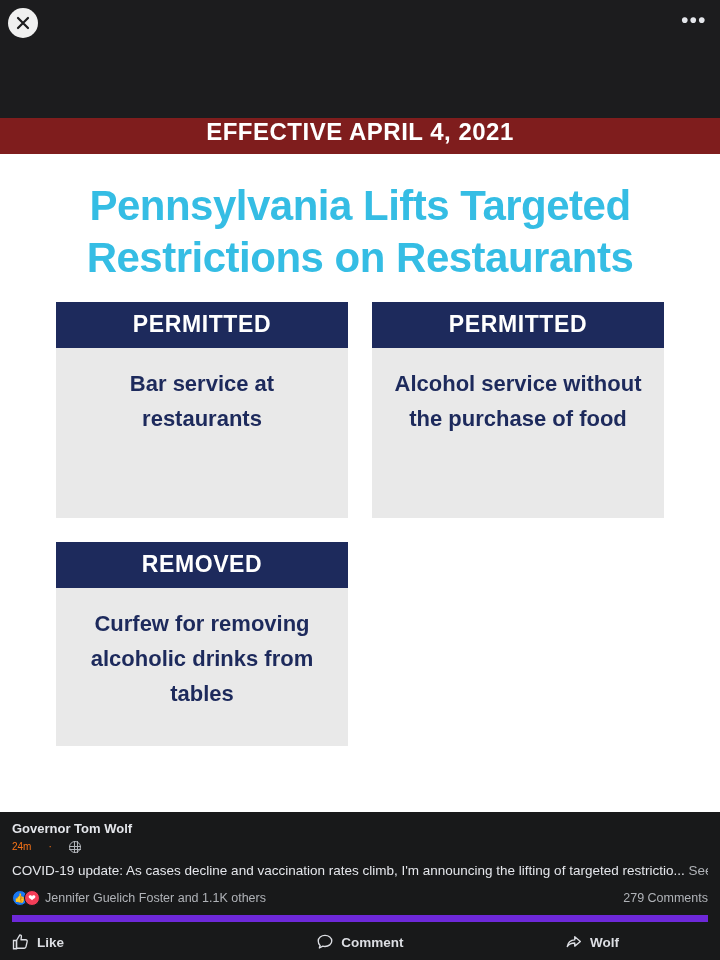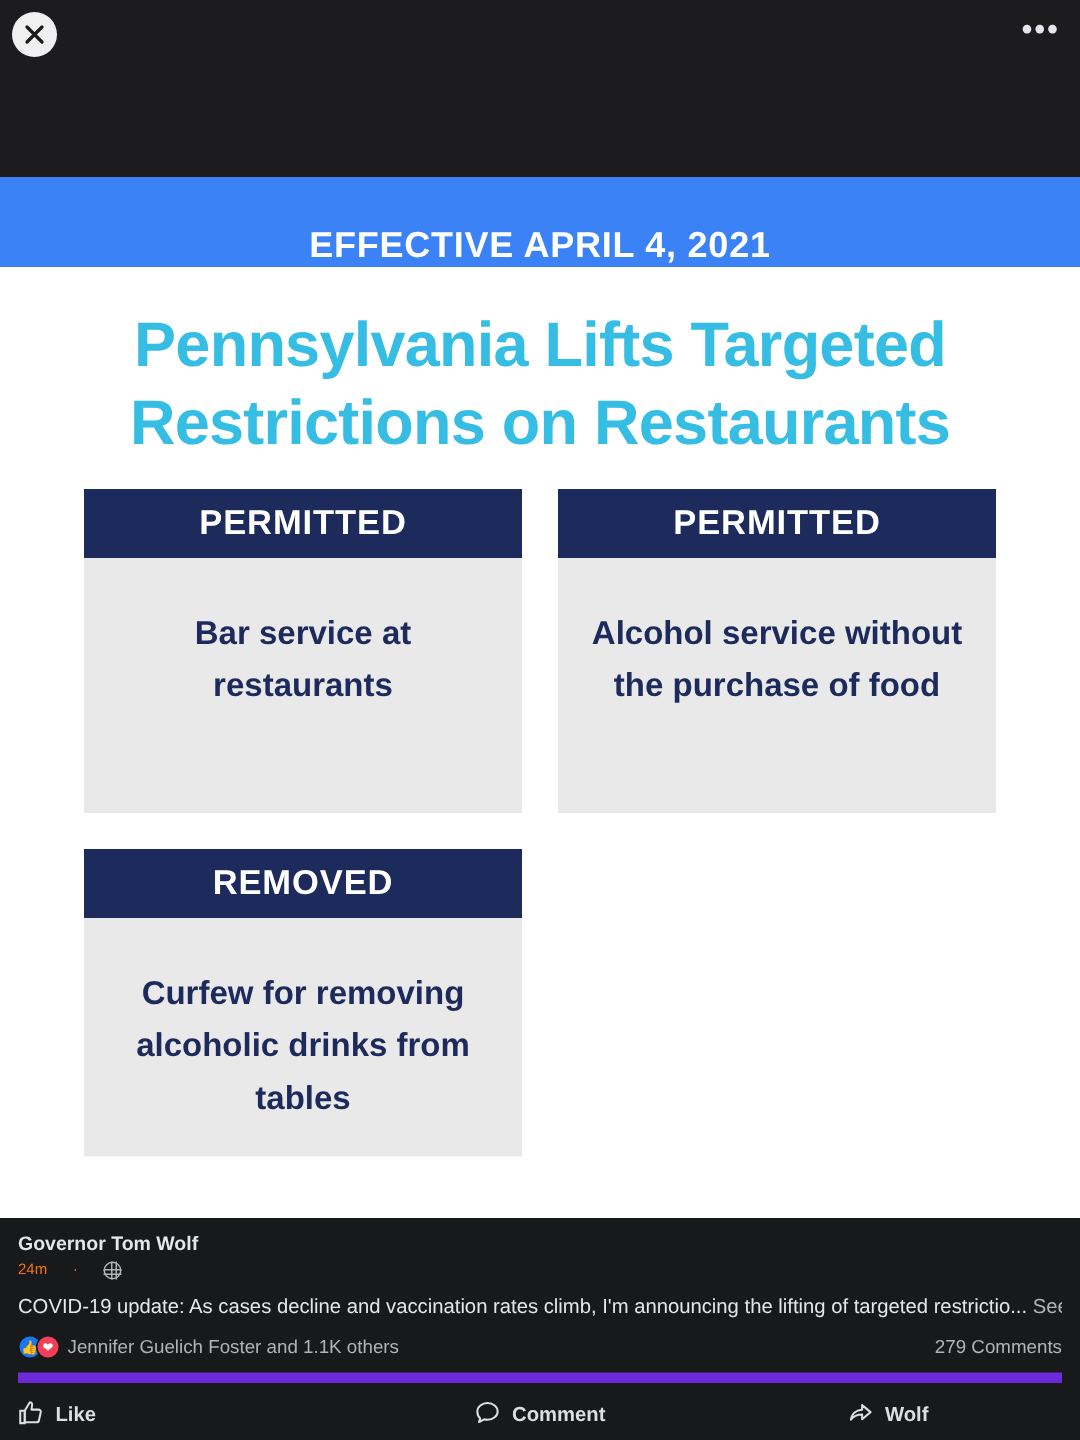--- a/index.html
+++ b/index.html
@@ -49,24 +49,24 @@
 
   
   .graphic {
     background: #ffffff;
     flex: 0 0 auto;
     width: 720px;
     height: 694px;
     position: relative;
   }
   .banner {
-    background: #3b82f6;
-    height: 60px;
-    display: flex;
-    align-items: flex-end;
+    background: #7f1d1d;
+    height: 36px;
+    display: flex;
+    align-items: flex-start;
     justify-content: center;
   }
   .banner-text {
     color: #ffffff;
     font-size: 24px;
     font-weight: bold;
     letter-spacing: 0.5px;
   }
   .headline {
     text-align: center;
@@ -97,21 +97,21 @@
     font-weight: bold;
     letter-spacing: 0.6px;
     padding: 9px 0 10px 0;
   }
   .card-body {
     color: #1d2a5c;
     text-align: center;
     font-size: 22px;
     font-weight: bold;
     line-height: 35px;
-    padding: 32px 14px 22px 14px;
+    padding: 18px 14px 22px 14px;
   }
   .cards.row-top .card { min-height: 216px; }
   .cards.row-bottom { margin-top: 24px; }
   .cards.row-bottom .card { min-height: 204px; }
 
   
   .post {
     background: #18191a;
     color: #e4e6eb;
     padding: 8px 12px 0 12px;

